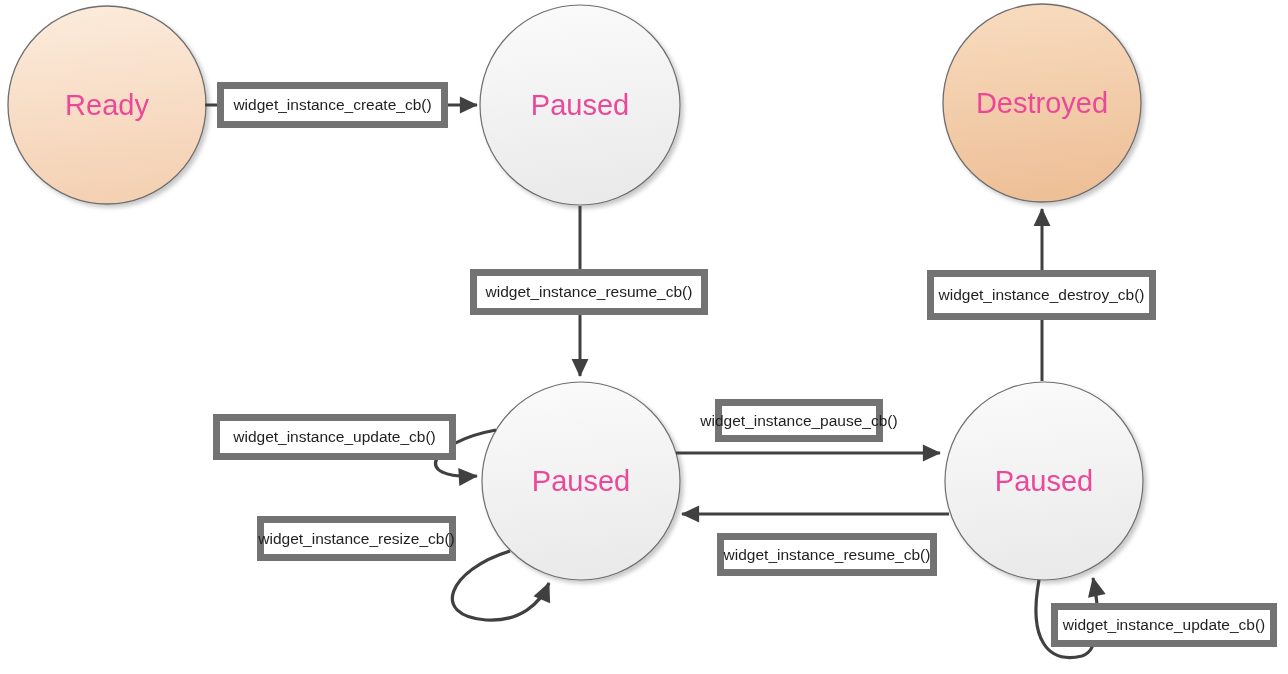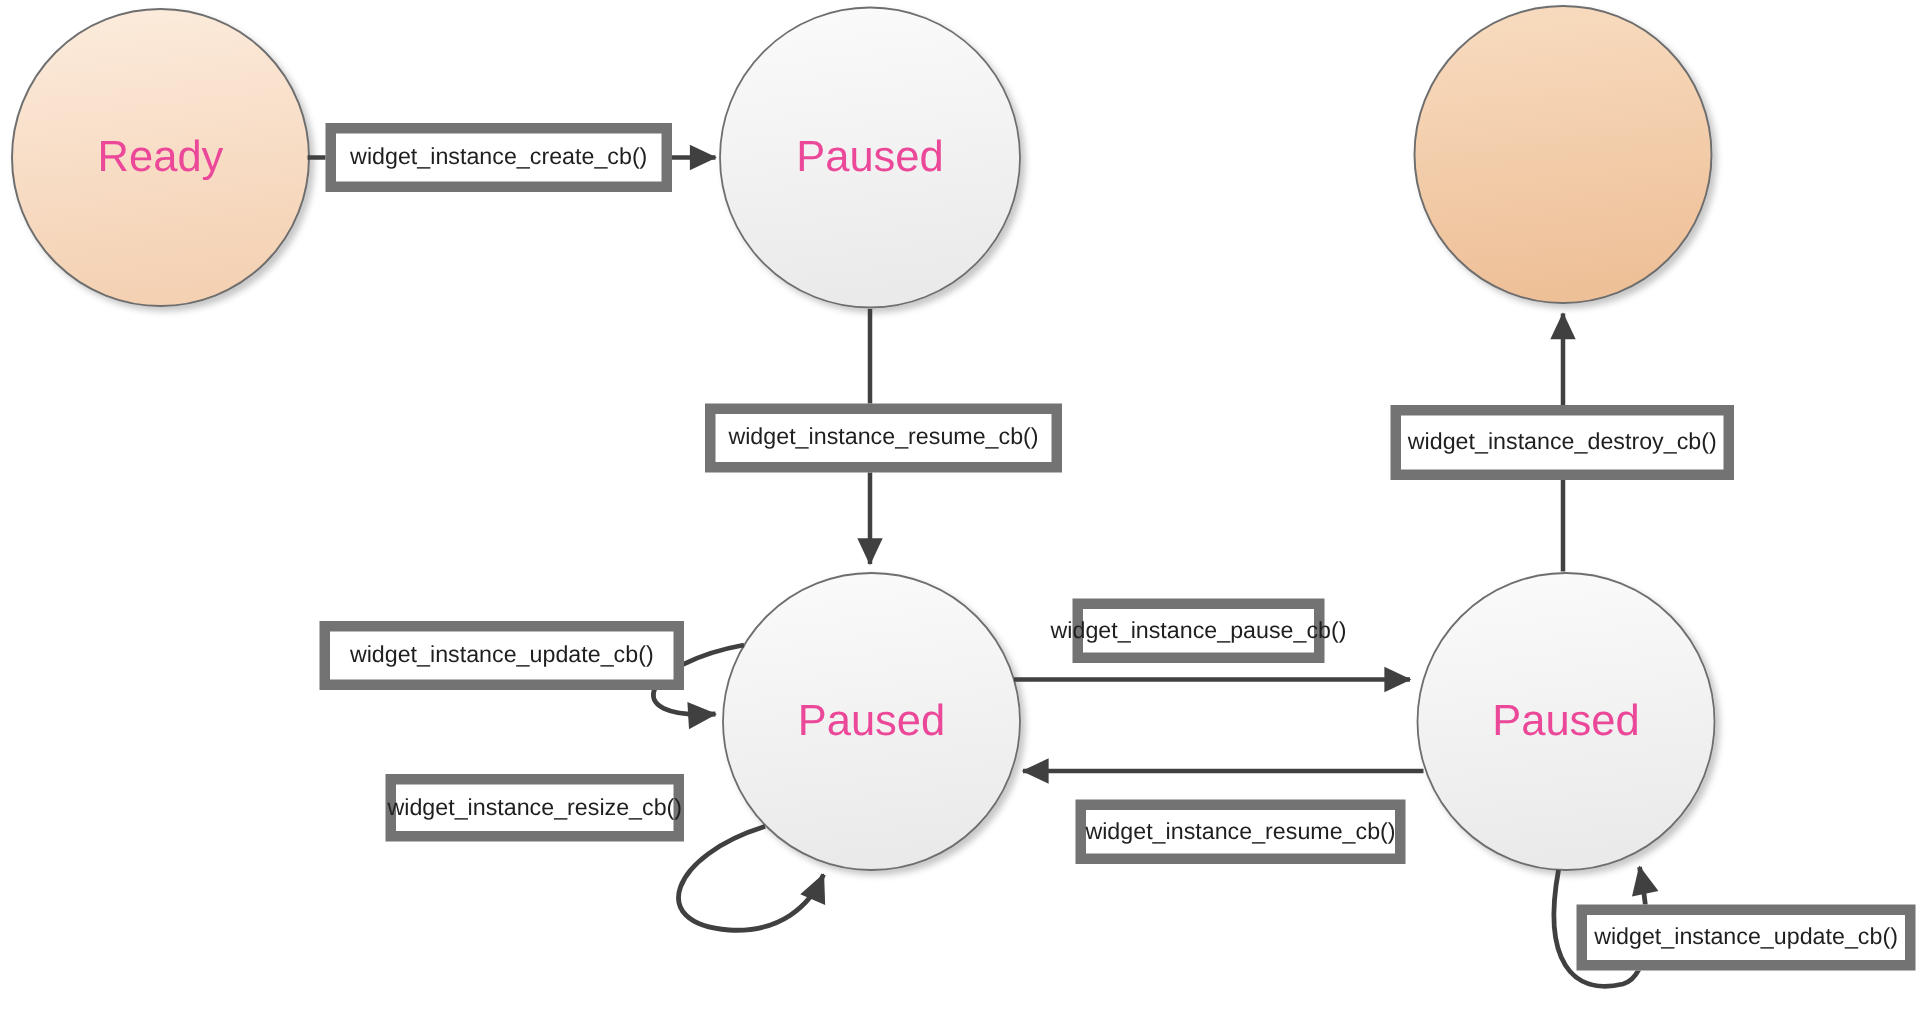--- a/index.html
+++ b/index.html
@@ -109,16 +109,17 @@
   <div class="tbox" id="box-resume1">widget_instance_resume_cb()</div>
   <div class="tbox" id="box-destroy">widget_instance_destroy_cb()</div>
   <div class="tbox" id="box-update1">widget_instance_update_cb()</div>
   <div class="tbox" id="box-resize">widget_instance_resize_cb()</div>
   <div class="tbox" id="box-pause">widget_instance_pause_cb()</div>
   <div class="tbox" id="box-resume2">widget_instance_resume_cb()</div>
   <div class="tbox" id="box-update2">widget_instance_update_cb()</div>
 
   <div class="slabel" id="label-ready">Ready</div>
   <div class="slabel" id="label-created">Paused</div>
+  <div class="slabel" id="label-destroyed">Destroyed</div>
   <div class="slabel" id="label-running">Paused</div>
   <div class="slabel" id="label-paused">Paused</div>
 
 </div>
 
 </body></html>

